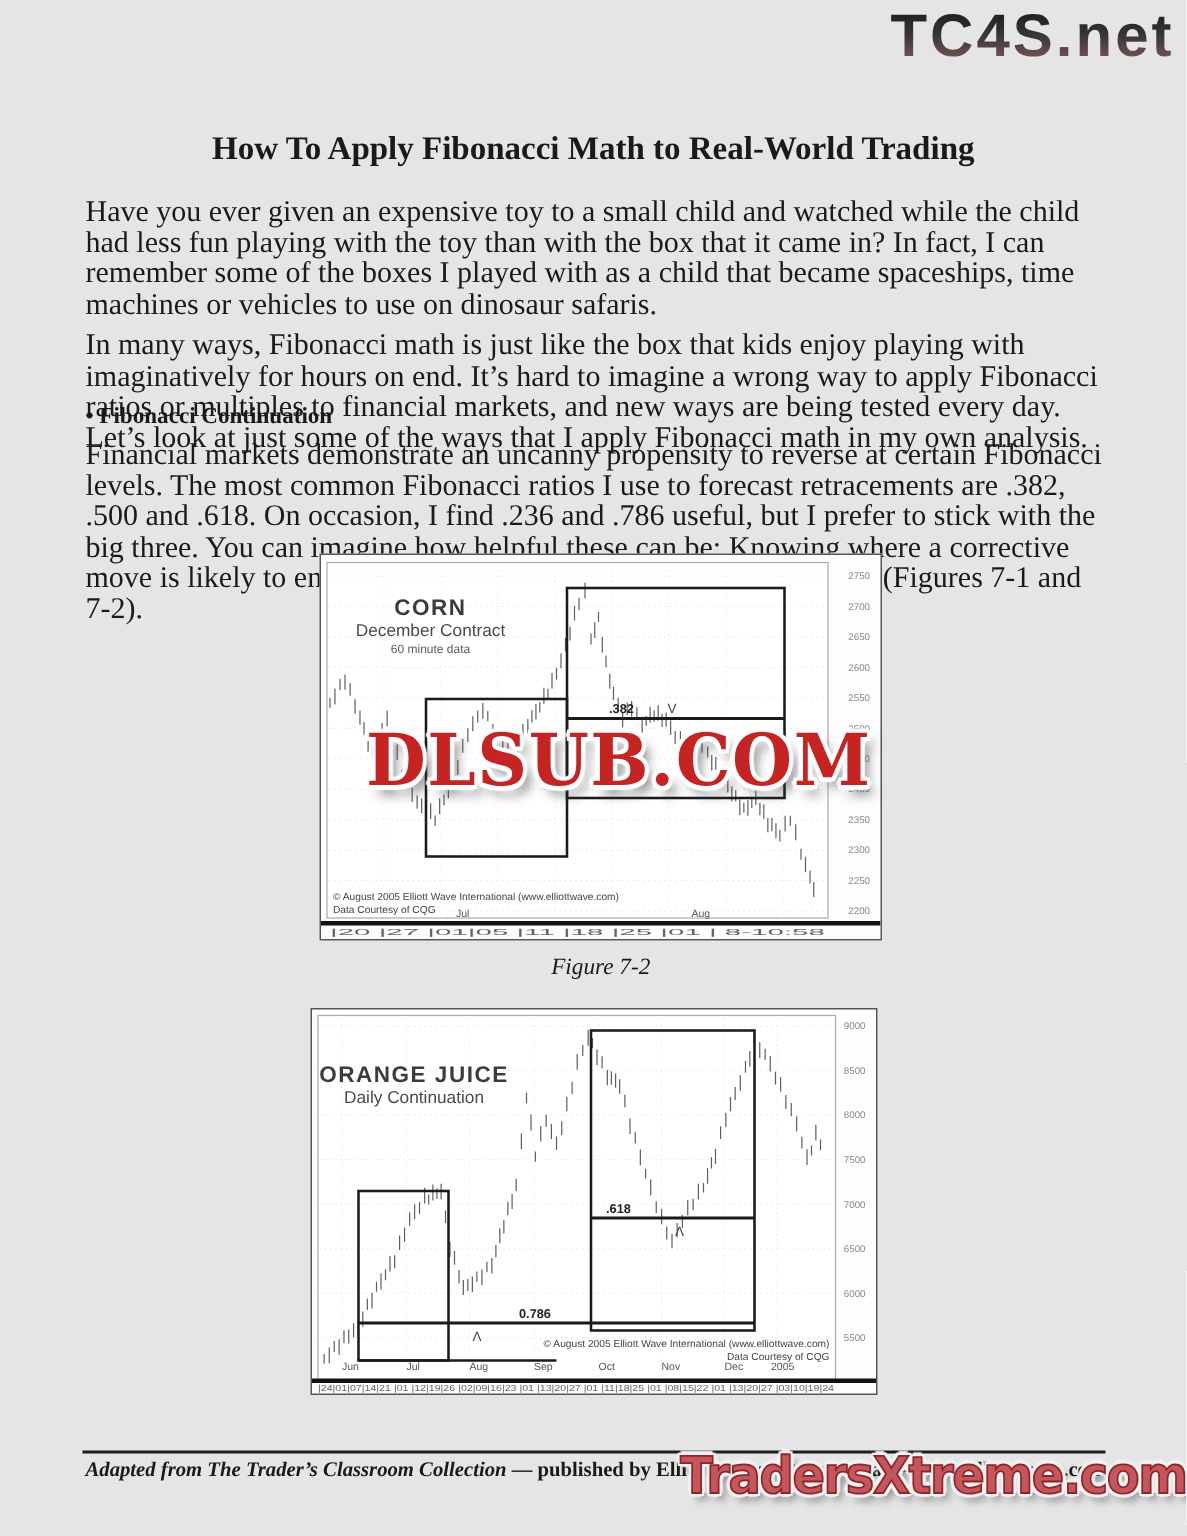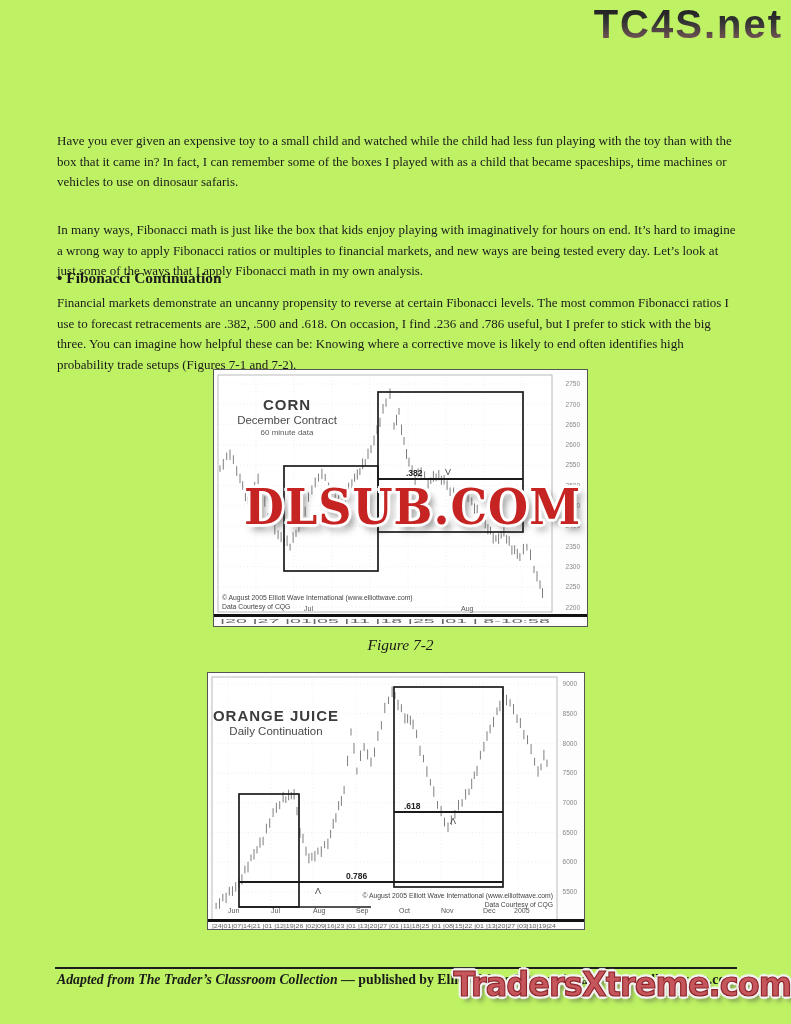--- a/index.html
+++ b/index.html
@@ -1,28 +1,28 @@
 <!DOCTYPE html>
 <html><head>
 <meta charset="utf-8">
 <style>
   html,body{margin:0;padding:0;background:#fff;}
-  .page{position:relative;width:791px;height:1024px;background:#bef264;overflow:hidden;
+  .page{position:relative;width:791px;height:1024px;background:#e5e5e5;overflow:hidden;
         font-family:"Liberation Serif",serif;color:#1a1a1a;}
 
   
   .tc4s{position:absolute;top:2px;right:8px;font-family:"Liberation Sans",sans-serif;
         font-weight:bold;font-size:40px;letter-spacing:2px;
         background:linear-gradient(180deg,#171717 0%,#343434 45%,#6e5252 80%,#937070 100%);
         -webkit-background-clip:text;background-clip:text;color:transparent;}
 
   .title{position:absolute;top:86px;left:0;width:791px;text-align:center;
          font-size:22px;font-weight:bold;}
 
-  .body-p{position:absolute;left:57px;width:681px;font-size:13px;line-height:20.6px;margin:0;}
+  .body-p{position:absolute;left:57px;width:681px;font-size:20px;line-height:20.6px;margin:0;}
   .p1{top:131px;}
   .p2{top:220px;}
   .hdr{top:268px;font-weight:bold;font-size:15.4px;}
   .p3{top:293px;}
 
   
   .chart{position:absolute;background:#fdfdfd;border:1px solid #555;}
   .chart1{left:213px;top:369px;width:373px;height:256px;}
   .chart2{left:207px;top:672px;width:376px;height:256px;}
   .chart svg{display:block;}
@@ -54,20 +54,21 @@
                  0 -3px 1px #f2f2f2,0 3px 1px #f2f2f2,-3px 0 1px #f2f2f2,3px 0 1px #f2f2f2,
                  4px 5px 6px rgba(70,70,70,.6);}
 </style>
 </head>
 <body>
 
 <div class="page">
 
   <div class="tc4s">TC4S.net</div>
 
+  <div class="title">How To Apply Fibonacci Math to Real-World Trading</div>
 
   <p class="body-p p1">Have you ever given an expensive toy to a small child and watched while the child had less fun playing with the toy than with the box that it came in? In fact, I can remember some of the boxes I played with as a child that became spaceships, time machines or vehicles to use on dinosaur safaris.</p>
   <p class="body-p p2">In many ways, Fibonacci math is just like the box that kids enjoy playing with imaginatively for hours on end. It’s hard to imagine a wrong way to apply Fibonacci ratios or multiples to financial markets, and new ways are being tested every day. Let’s look at just some of the ways that I apply Fibonacci math in my own analysis.</p>
   <p class="body-p hdr">• Fibonacci Continuation</p>
   <p class="body-p p3">Financial markets demonstrate an uncanny propensity to reverse at certain Fibonacci levels. The most common Fibonacci ratios I use to forecast retracements are .382, .500 and .618. On occasion, I find .236 and .786 useful, but I prefer to stick with the big three. You can imagine how helpful these can be: Knowing where a corrective move is likely to end often identifies high probability trade setups (Figures 7-1 and 7-2).</p>
 
   <div class="chart chart1">
     <svg width="373" height="256" viewBox="0 0 373 256">
         <rect x="4" y="5" width="334" height="237" fill="#fff" stroke="#aaa" stroke-width="0.8"></rect>
         <line x1="5" y1="14" x2="337" y2="14" stroke="#e2e2e2" stroke-width="0.6" stroke-dasharray="1,2.5"></line>

